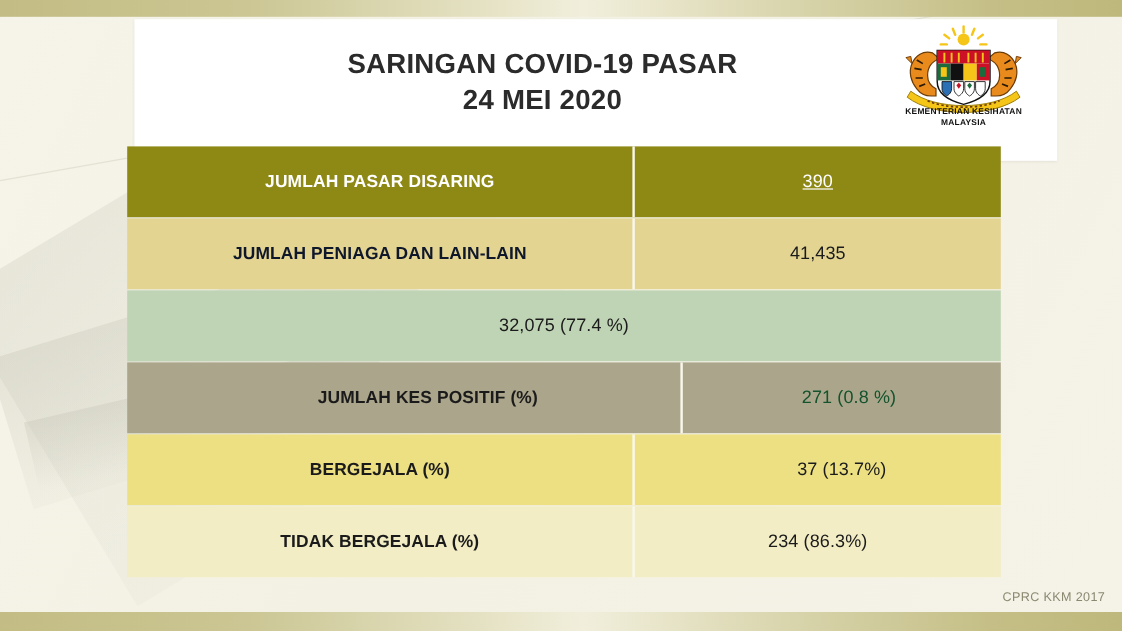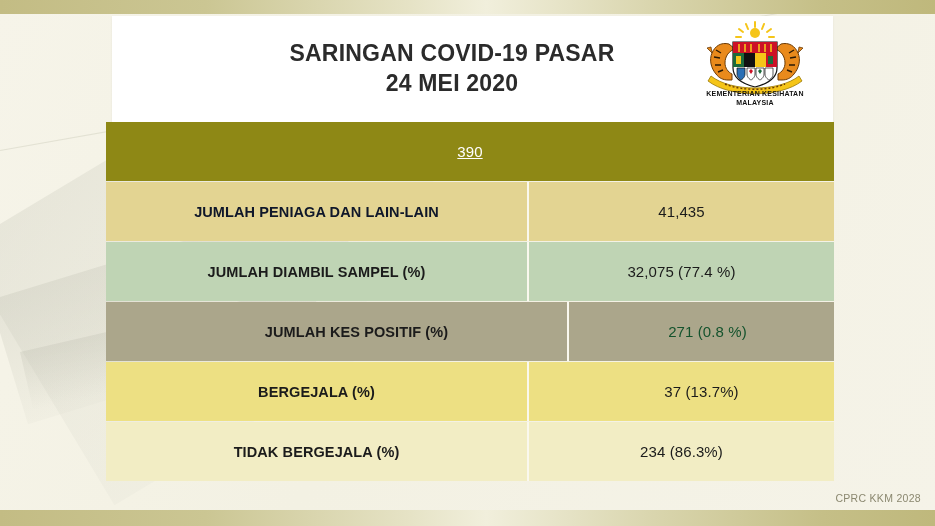--- a/index.html
+++ b/index.html
@@ -82,20 +82,21 @@
 
   
   .title-card {
     position: absolute;
     left: 112px;
     top: 16px;
     width: 721px;
     height: 118px;
     background: #ffffff;
     box-shadow: 0 1px 2px rgba(120,118,100,0.10);
+    padding-left: 48px;
   }
   .title-text {
     position: absolute;
     left: 60px;
     top: 22px;
     width: 560px;
     text-align: center;
     color: #2b2b2b;
     font-weight: bold;
     font-size: 23px;
@@ -262,45 +263,45 @@
       <div class="logo-caption">
         <div>KEMENTERIAN KESIHATAN</div>
         <div>MALAYSIA</div>
       </div>
     </div>
   </div>
 
   <div class="table">
 
     <div class="row r1" style="background: rgb(142, 136, 21);">
+      <div class="cell-label" style="color: rgb(255, 255, 255);">JUMLAH PASAR DISARING</div>
       <div class="cell-value" style="color: rgb(255, 255, 255); text-decoration: underline;">390</div>
     </div>
 
     <div class="row r2" style="background: rgb(227, 212, 146);">
       <div class="cell-label" style="color: #0f172a;">JUMLAH PENIAGA DAN LAIN-LAIN</div>
       <div class="cell-value" style="color: rgb(27, 27, 27);">41,435</div>
     </div>
 
     <div class="row r3" style="background: rgb(191, 212, 180);">
-      <div class="cell-label" style="color: rgb(27, 27, 27);">JUMLAH DIAMBIL SAMPEL (%)</div>
       <div class="cell-value" style="color: rgb(27, 27, 27);">32,075 (77.4 %)</div>
     </div>
 
     <div class="row r4" style="background: rgb(171, 166, 139); padding-left: 40px;">
       <div class="cell-label" style="color: rgb(27, 27, 27);">JUMLAH KES POSITIF (%)</div>
       <div class="cell-value" style="color: #14532d; margin-left: 12px;">271 (0.8 %)</div>
     </div>
 
     <div class="row r5" style="background: rgb(237, 224, 131); gap: 40px;">
       <div class="cell-label" style="color: rgb(27, 27, 27);">BERGEJALA (%)</div>
       <div class="cell-value" style="color: rgb(27, 27, 27);">37 (13.7%)</div>
     </div>
 
     <div class="row r6" style="background: rgb(242, 237, 196);">
       <div class="cell-label" style="color: rgb(27, 27, 27);">TIDAK BERGEJALA (%)</div>
       <div class="cell-value" style="color: rgb(27, 27, 27);">234 (86.3%)</div>
     </div>
 
   </div>
 
-  <div class="footer">CPRC KKM 2028</div>
+  <div class="footer">CPRC KKM 2017</div>
 
 </div>
 
 </body></html>

